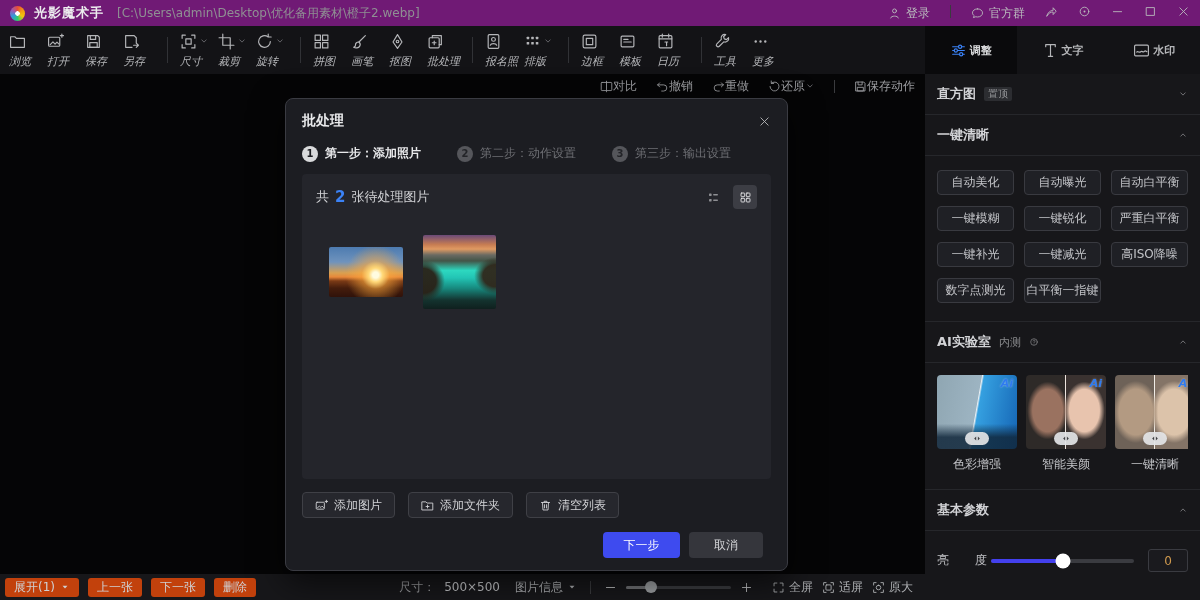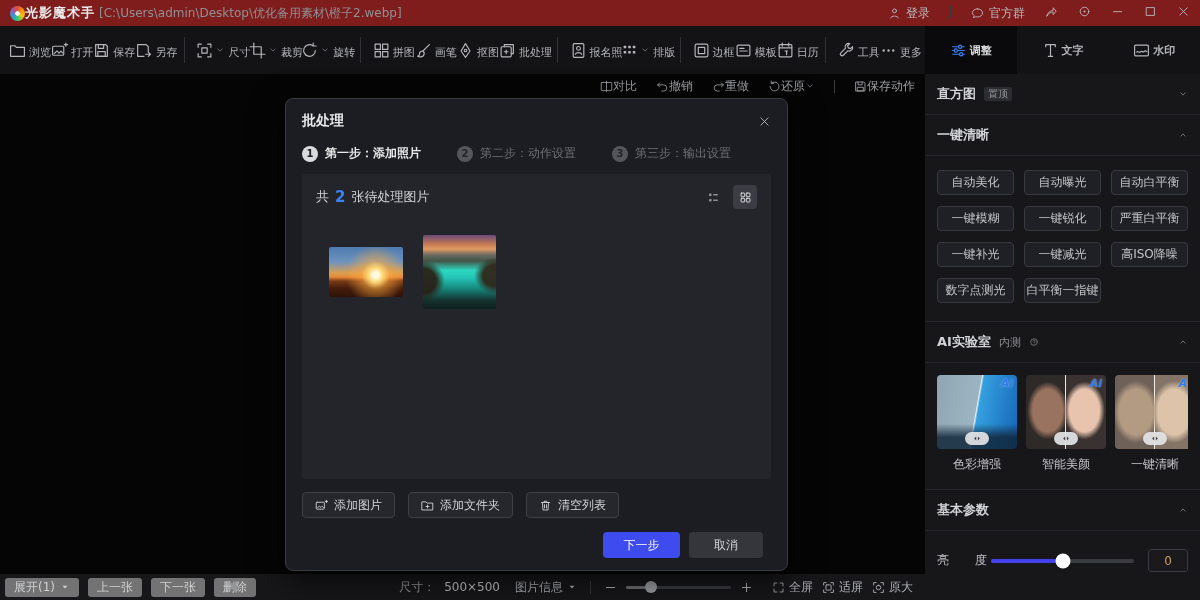--- a/index.html
+++ b/index.html
@@ -6,36 +6,36 @@
   html,body { width:1200px; height:600px; overflow:hidden; background:#050506;
     font-family:"DejaVu Sans","Liberation Sans",sans-serif; color:#c9cacc; font-size:12px; }
 
   
   .ic { display:inline-flex; align-items:center; justify-content:center; }
   .ic svg { width:17px; height:17px; }
   .ic.sm svg { width:13px; height:13px; }
   .ic.xs svg { width:10px; height:10px; }
 
   
-  .titlebar { position:absolute; top:0; left:0; right:0; height:26px; background:#7f1d1d;
-    display:flex; align-items:center; padding:0 10px; z-index:30; }
+  .titlebar { position:absolute; top:0; left:0; right:0; height:26px; background:#701a75;
+    display:flex; align-items:center; padding:0 10px; gap:9px; z-index:30; }
   .logo { width:15px; height:15px; border-radius:50%;
     background: radial-gradient(circle,#ffffff 0 2px, transparent 2.5px),
       conic-gradient(#e74c3c,#f39c12,#f1c40f,#2ecc71,#3498db,#9b59b6,#e74c3c); }
   .app-name { font-weight:bold; font-size:13px; color:#ececee; letter-spacing:1px; }
   .file-path { color:#8f9093; font-size:12px; margin-left:4px; }
   .tb-right { margin-left:auto; display:flex; align-items:flex-start; gap:20px; color:#b9babd; }
   .tb-item { display:flex; align-items:center; gap:5px; cursor:default; }
   .tb-sep { width:1px; height:13px; background:#3a3b3e; }
 
   
   .toolbar { position:absolute; top:26px; left:0; width:925px; height:48px; background:#131316;
     display:flex; align-items:center; padding:0 6px; z-index:20; }
-  .tool-item { min-width:38px; padding:0 3px; display:flex; flex-direction:row; align-items:flex-end;
-    gap:3px; color:#b5b6b9; cursor:default; }
+  .tool-item { min-width:38px; padding:0 3px; display:flex; flex-direction:column; align-items:flex-start;
+    gap:3px; color:#b5b6b9; cursor:default;font-style:italic; }
   .tool-item .icon-row { height:19px; display:flex; align-items:center; gap:2px; }
   .tool-label { font-size:11px; white-space:nowrap; }
   .chev { color:#84858a; }
   .tool-divider { width:1px; height:26px; background:#313236; margin:0 9px; }
 
   
   .panel-tabs { position:absolute; top:26px; left:925px; right:0; height:48px; background:#131316;
     display:flex; z-index:20; }
   .panel-tab { flex:1; display:flex; flex-direction:row; align-items:center; justify-content:center;
     gap:3px; font-size:11px; color:#b5b6b9; cursor:default;font-weight:bold; }
@@ -134,21 +134,21 @@
     display:flex; align-items:center; gap:6px; color:#d2d3d6; font-size:12px; cursor:default; }
   .dlg-footer { position:absolute; right:24px; bottom:12px; display:flex; gap:9px; }
   .btn-primary { width:77px; height:26px; background:#3e4bef; border:none; border-radius:4px;
     color:#ffffff; font-size:12px; display:flex; align-items:center; justify-content:center; }
   .btn-ghost { width:74px; height:26px; background:#35363c; border:none; border-radius:4px;
     color:#d5d6d9; font-size:12px; display:flex; align-items:center; justify-content:center; }
 
   
   .bottombar { position:absolute; bottom:0; left:0; width:925px; height:26px; background:#17171a;
     display:flex; align-items:center; padding:0 12px 0 5px; gap:9px; z-index:25; }
-  .bb-btn { height:19px; padding:0 9px; background:#737373; border-radius:3px; color:#cfd0d3;
+  .bb-btn { height:19px; padding:0 9px; background:#c2410c; border-radius:3px; color:#cfd0d3;
     display:flex; align-items:center; gap:5px; font-size:12px; cursor:default; }
   .bb-spacer { flex:1; }
   .bb-label { color:#9a9b9e; }
   .bb-value { color:#c5c6c9; }
   .bb-sep { width:1px; height:13px; background:#3a3b3e; margin:0 4px; }
   .zoom-track { width:105px; height:3px; background:#3b3c40; border-radius:2px; position:relative; }
   .zoom-track .zfill { position:absolute; left:0; top:0; bottom:0; width:24%; background:#717275; border-radius:2px; }
   .zoom-track .zthumb { position:absolute; left:24%; top:50%; transform:translate(-50%,-50%);
     width:12px; height:12px; border-radius:50%; background:#9da0a3; }
   .bb-view { display:flex; align-items:center; gap:4px; color:#aeb0b3; cursor:default; }

